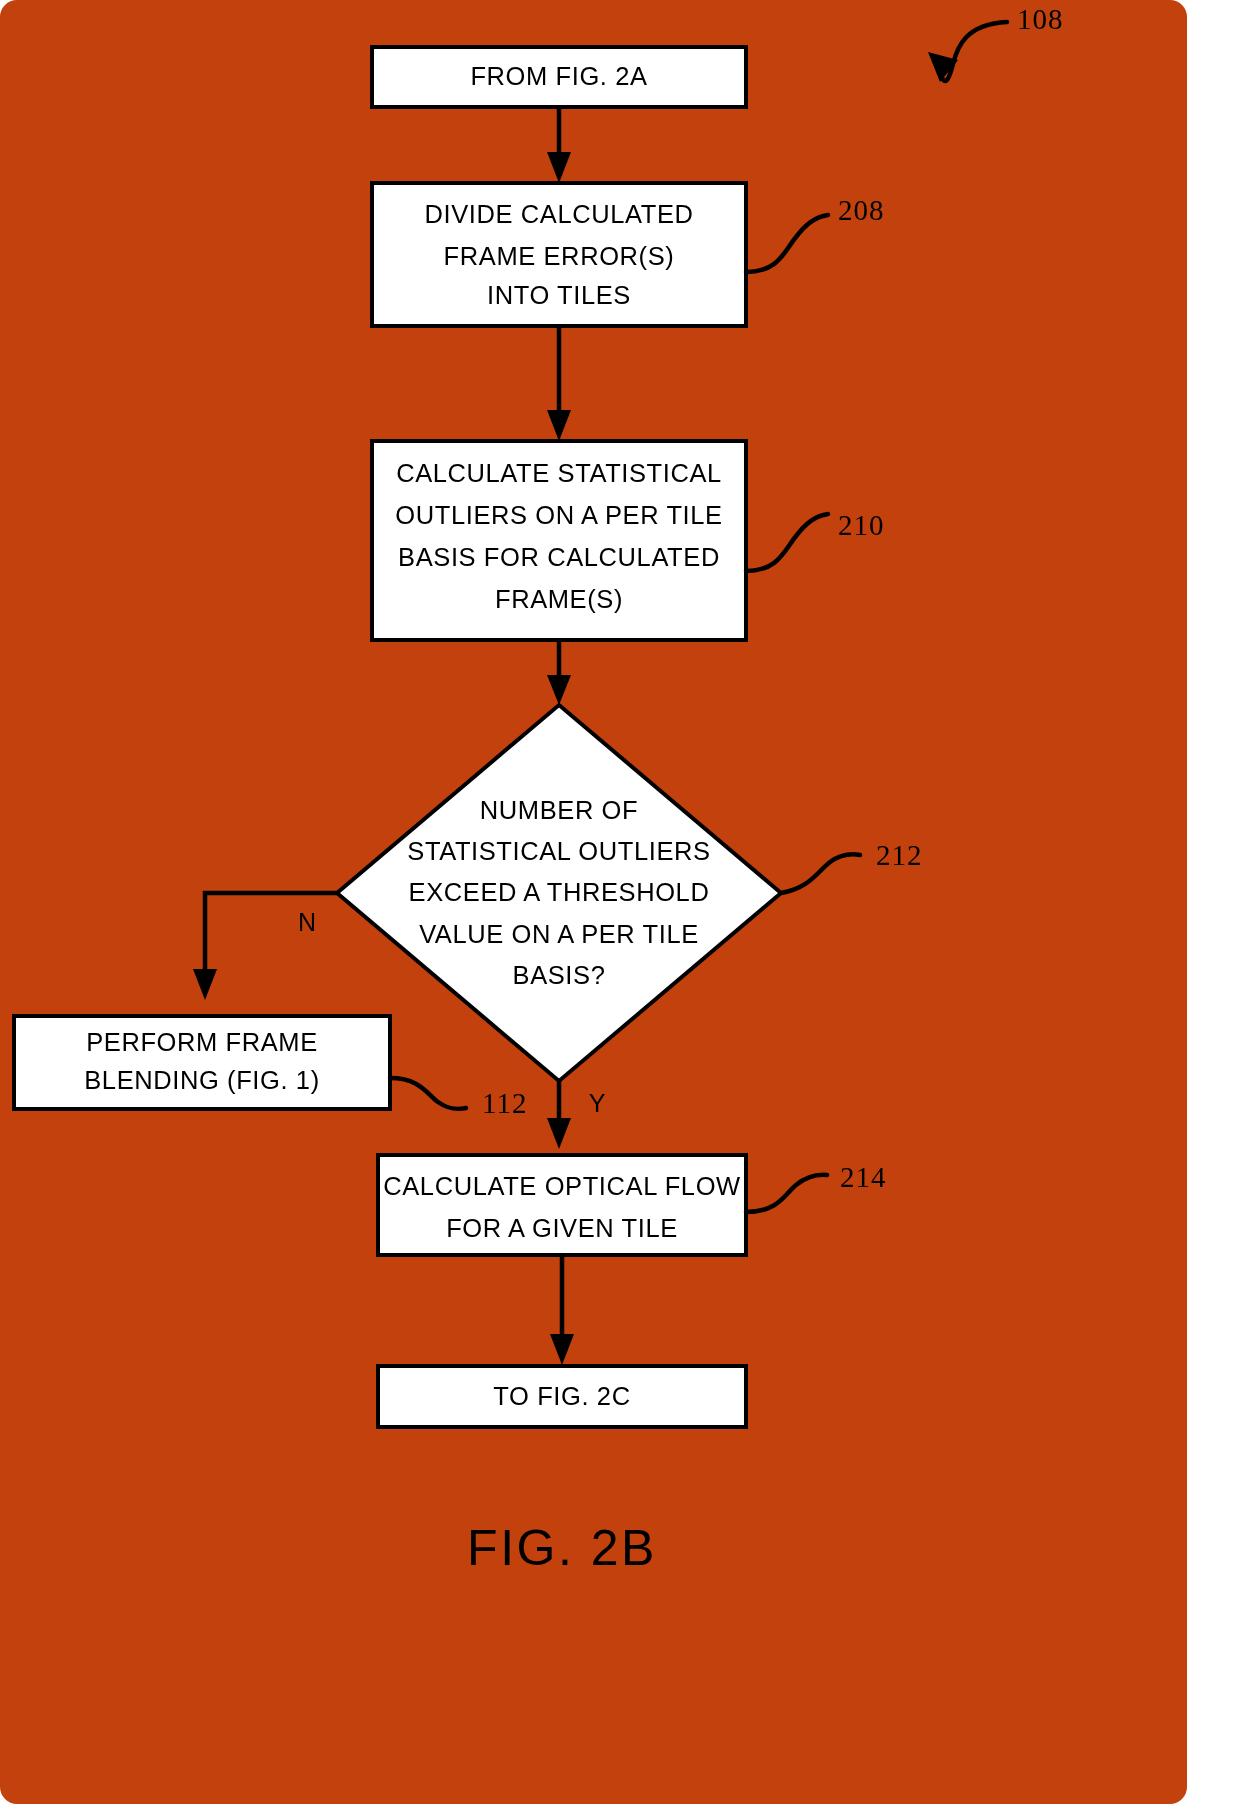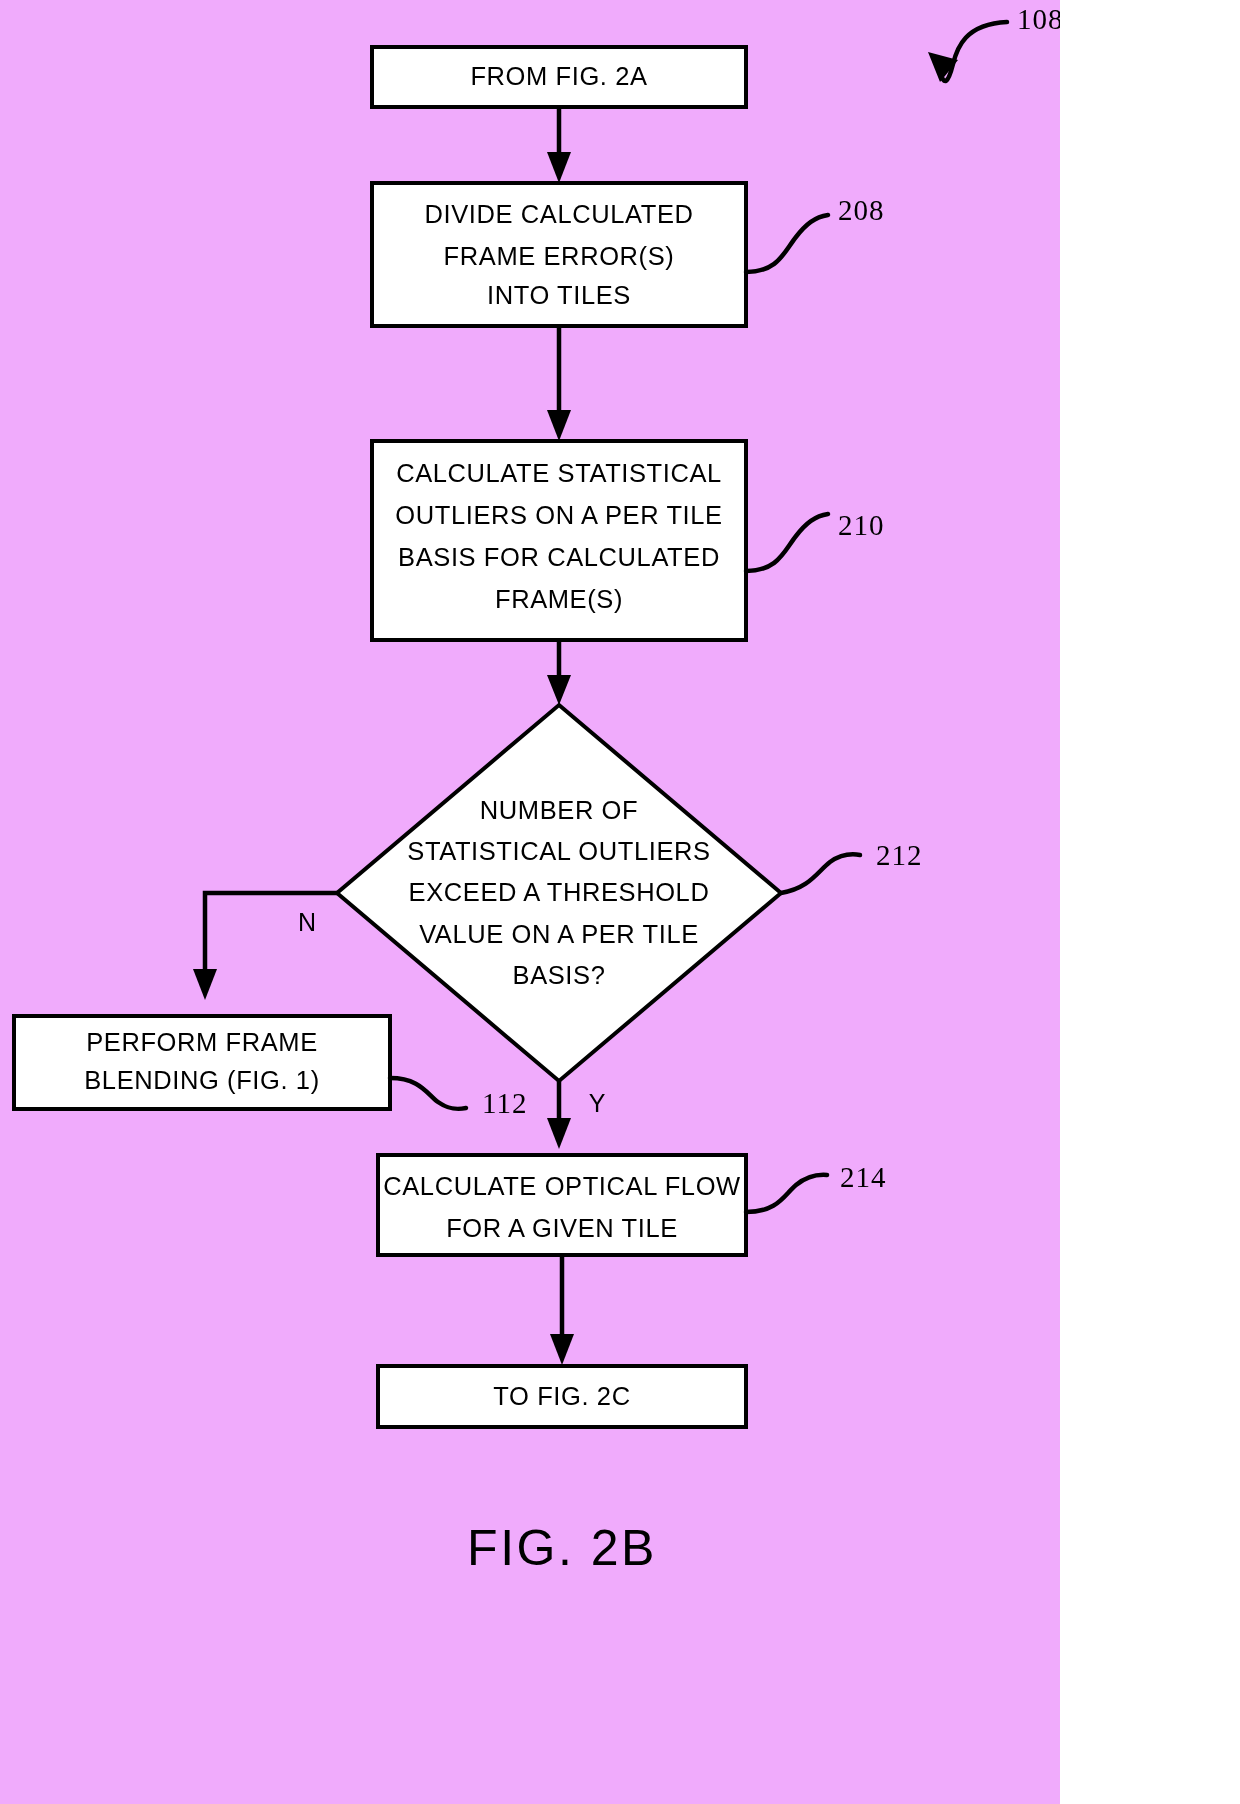--- a/index.html
+++ b/index.html
@@ -7,24 +7,25 @@
     margin: 0;
     padding: 0;
     background: #ffffff;
   }
   body {
     font-family: "Liberation Sans", sans-serif;
     color: #000000;
   }
   #page {
     position: relative;
-    width: 1060px;
+    width: 1187px;
     height: 1804px;
-    background: #f0abfc;
+    background: #c2410c;
     overflow: hidden;
+    border-radius: 17px;
   }
   #fig-svg {
     position: absolute;
     left: 0;
     top: 0;
     width: 1240px;
     height: 1804px;
   }
   .shape-outline {
     fill: #ffffff;

